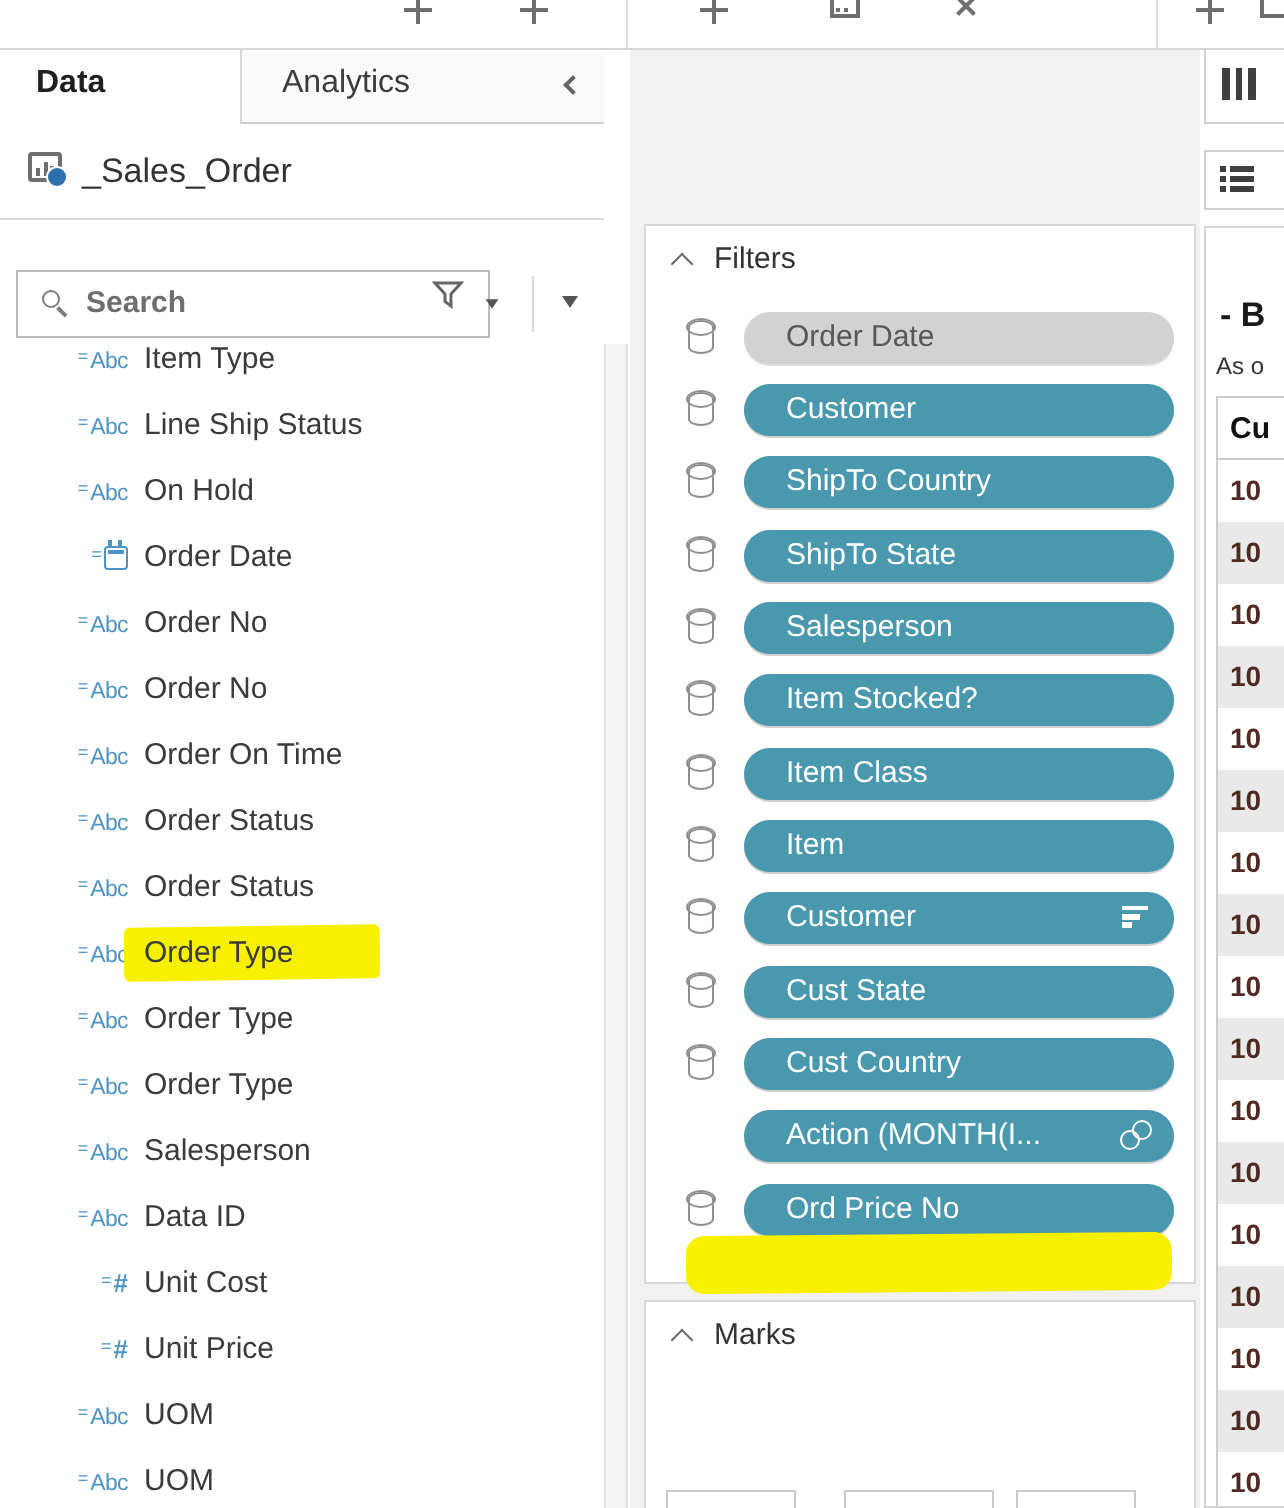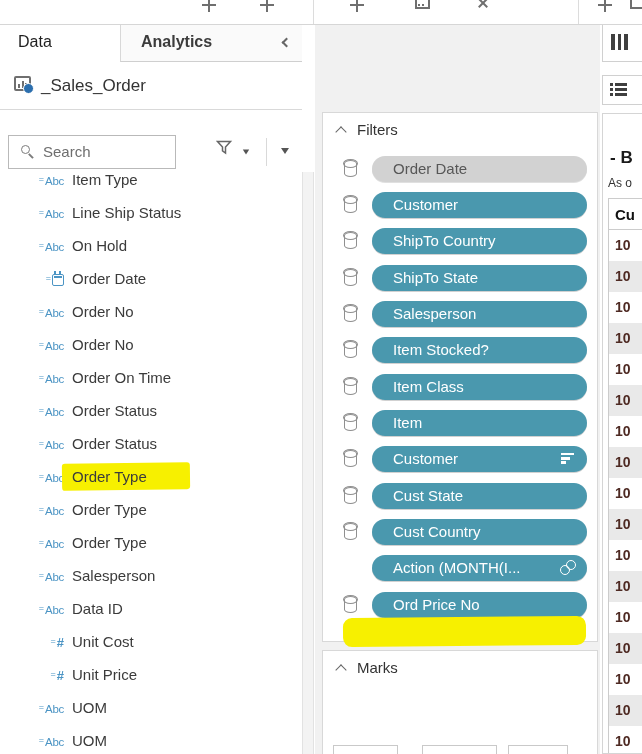--- a/index.html
+++ b/index.html
@@ -14,39 +14,39 @@
   .ti { position:absolute; top:0; width:20px; height:22px; overflow:hidden; }
   .ti .stem { position:absolute; left:8px; top:-4px; width:2px; height:16px; background:#6f6f6f; }
   .ti .bar  { position:absolute; left:2px; top:4px; width:14px; height:2px; background:#6f6f6f; }
   .ti .box  { position:absolute; left:2px; top:-4px; width:15px; height:13px; border:2px solid #6f6f6f; }
   .ti .dot  { position:absolute; top:4px; width:2px; height:2px; background:#6f6f6f; }
   .ti .x1, .ti .x2 { position:absolute; left:4px; top:2px; width:12px; height:2px; background:#6f6f6f; }
   .ti .x1 { transform:rotate(45deg); } .ti .x2 { transform:rotate(-45deg); }
 
   
   .tabsbar { position:absolute; left:0; top:25px; width:302px; height:37px; background:#fff; }
-  .tab-data { position:absolute; left:18px; top:8px; font-size:16px; font-weight:normal; color:#1f1f1f; }
+  .tab-data { position:absolute; left:18px; top:8px; font-size:16px; font-weight:bold; color:#1f1f1f; }
   .tab-inactive { position:absolute; left:120px; top:0; width:182px; height:37px; background:#fafafa;
                   border-left:1px solid #d8d8d8; border-bottom:1px solid #cfcfcf; }
-  .tab-analytics { position:absolute; left:20px; top:8px; font-size:16px; color:#3c3c3c;font-weight:bold; }
+  .tab-analytics { position:absolute; left:20px; top:8px; font-size:16px; color:#3c3c3c; }
   .chleft { position:absolute; right:12px; top:14px; width:7px; height:7px;
             border-left:2px solid #666; border-bottom:2px solid #666; transform:rotate(45deg); }
 
   .dsrow { position:absolute; left:0; top:62px; width:302px; height:48px; background:#fff;
            border-bottom:1px solid #d9d9d9; }
   .dsi { position:absolute; left:14px; top:14px; width:17px; height:15px;
          border:2px solid #6f6f6f; border-radius:2px; }
   .dsi i { position:absolute; bottom:1px; width:2px; background:#6f6f6f; }
   .dsi::after { content:""; position:absolute; right:-5px; bottom:-5px; width:9px; height:9px;
                 border-radius:50%; background:#2c6fae; border:1.5px solid #fff; }
   .dsname { position:absolute; left:41px; top:14px; font-size:17px; color:#333; }
 
   .searchrow { position:absolute; left:0; top:110px; width:302px; height:62px; background:#fff; }
-  .searchbox { position:absolute; left:8px; top:25px; width:168px; height:34px;
-               border:1px solid #b9b9b9; background:#fff; }
+  .searchbox { position:absolute; left:8px; top:25px; width:237px; height:34px;
+               border:1px solid #b9b9b9; background:#fff;font-weight:bold; }
   .mag { position:absolute; left:12px; top:9px; width:9px; height:9px;
          border:1.6px solid #7c7c7c; border-radius:50%; }
   .mag::after { content:""; position:absolute; width:6px; height:1.8px; background:#7c7c7c;
                 transform:rotate(45deg); left:6px; top:9px; }
   .searchph { position:absolute; left:34px; top:7px; font-size:15px; color:#6e6e6e; }
   .funnelwrap { position:absolute; left:216px; top:30px; width:44px; height:24px; }
   .caret { width:0; height:0; border-left:4.5px solid transparent; border-right:4.5px solid transparent;
            border-top:6px solid #555; }
   .fcaret { position:absolute; left:26px; top:9px; transform:scale(0.8); }
   .vdiv { position:absolute; left:266px; top:28px; width:1px; height:28px; background:#d9d9d9; }

